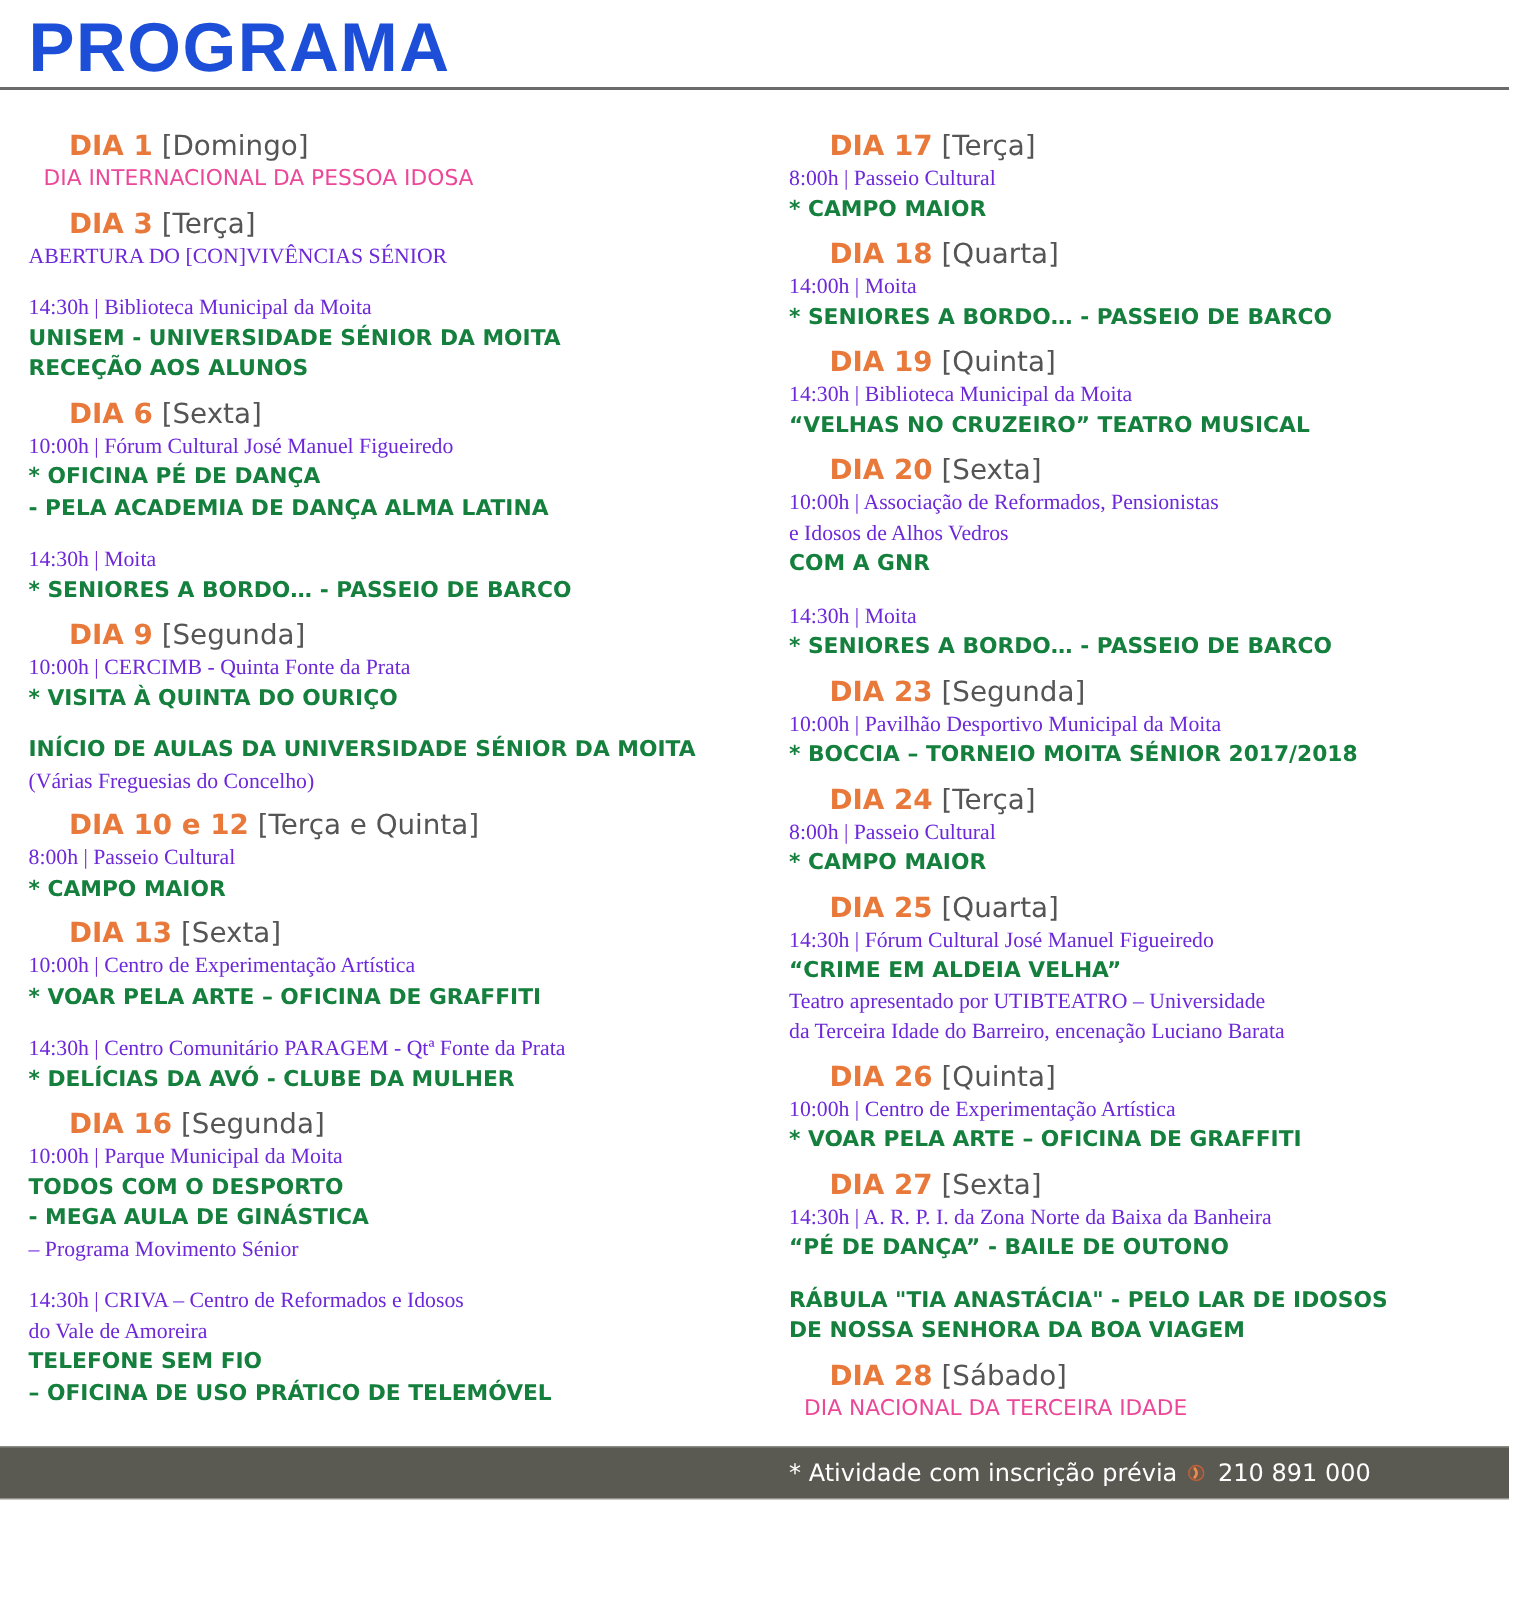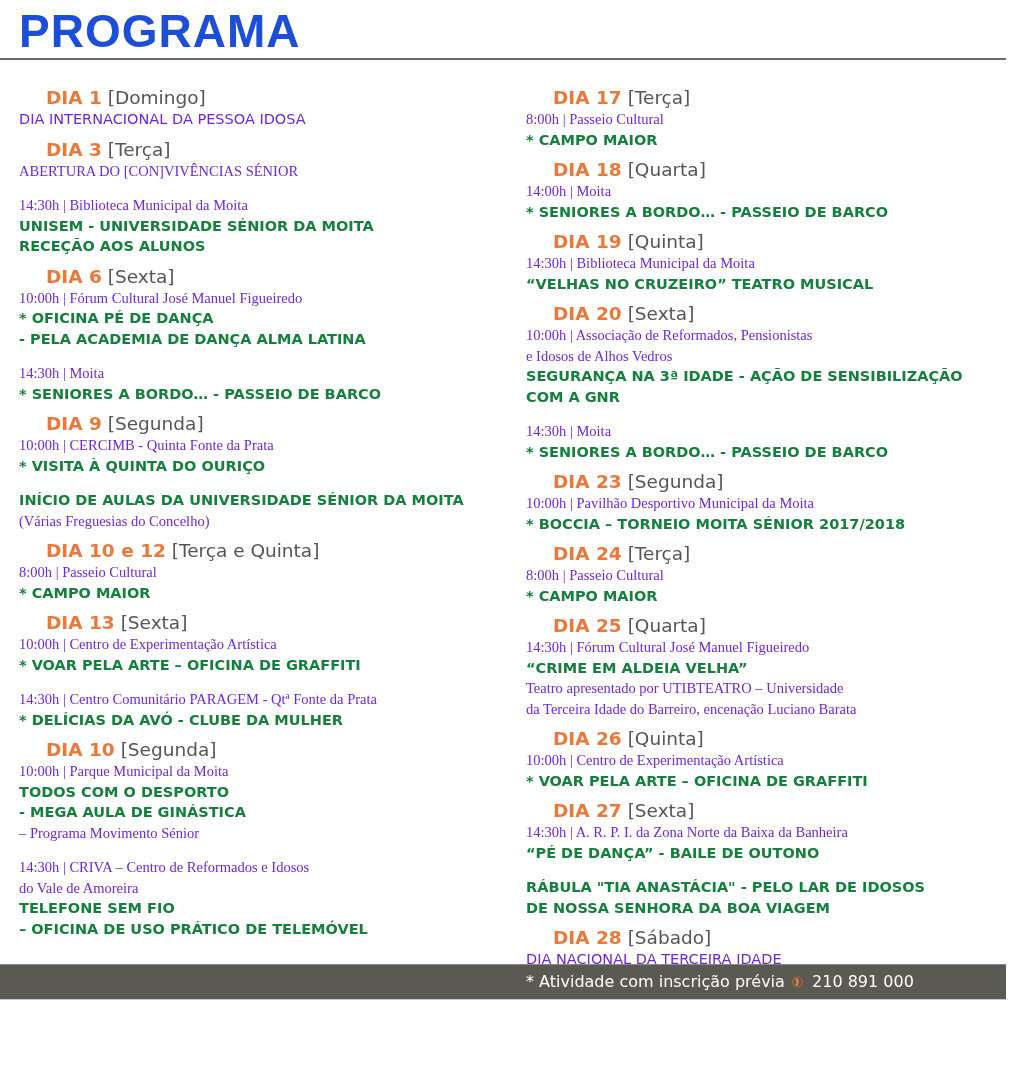--- a/index.html
+++ b/index.html
@@ -11,21 +11,21 @@
   .col { position: absolute; top: 86px; }
   .col.left { left: 19px; width: 490px; }
   .col.right { left: 526px; width: 490px; }
   .day { margin-bottom: 8px; }
   .day-head { font-size: 18.5px; line-height: 23px; white-space: nowrap; margin-left: 27px; }
   .day-num { color: #e8793a; font-weight: bold; }
   .day-name { color: #555555; }
   .line { font-size: 14.5px; line-height: 20.5px; white-space: nowrap; }
   .line.info { color: #6d28d9; font-family: Liberation Serif, serif; }
   .line.bold { color: #15803d; font-weight: bold; }
-  .line.plain { color: #6d28d9; }
+  .line.plain { color: #ec4899; margin-left: 10px; }
   .gap { height: 14px; }
   .footer { position: absolute; left: 0; top: 964px; width: 1006px; height: 34px;
             background: #5b5a52; border-top: 1px solid #8a8a84; border-bottom: 1px solid #c9c9c4; }
   .footer-text { position: absolute; left: 526px; top: 6px; color: #ffffff; font-size: 16px;
                  line-height: 22px; white-space: nowrap; }
   .phone-icon { display: inline-block; width: 11px; height: 14px; vertical-align: -2px;
                 margin: 0 4px 0 2px; }
 </style>
 </head>
 <body>
@@ -70,21 +70,21 @@
     </div>
     <div class="day">
       <div class="day-head"><span class="day-num">DIA 13</span> <span class="day-name">[Sexta]</span></div>
       <div class="line info">10:00h | Centro de Experimentação Artística</div>
       <div class="line bold">* VOAR PELA ARTE – OFICINA DE GRAFFITI</div>
       <div class="gap"></div>
       <div class="line info">14:30h | Centro Comunitário PARAGEM - Qtª Fonte da Prata</div>
       <div class="line bold">* DELÍCIAS DA AVÓ - CLUBE DA MULHER</div>
     </div>
     <div class="day">
-      <div class="day-head"><span class="day-num">DIA 10</span> <span class="day-name">[Segunda]</span></div>
+      <div class="day-head"><span class="day-num">DIA 16</span> <span class="day-name">[Segunda]</span></div>
       <div class="line info">10:00h | Parque Municipal da Moita</div>
       <div class="line bold">TODOS COM O DESPORTO</div>
       <div class="line bold">- MEGA AULA DE GINÁSTICA</div>
       <div class="line info">– Programa Movimento Sénior</div>
       <div class="gap"></div>
       <div class="line info">14:30h | CRIVA – Centro de Reformados e Idosos</div>
       <div class="line info">do Vale de Amoreira</div>
       <div class="line bold">TELEFONE SEM FIO</div>
       <div class="line bold">– OFICINA DE USO PRÁTICO DE TELEMÓVEL</div>
     </div>
@@ -102,21 +102,20 @@
     </div>
     <div class="day">
       <div class="day-head"><span class="day-num">DIA 19</span> <span class="day-name">[Quinta]</span></div>
       <div class="line info">14:30h | Biblioteca Municipal da Moita</div>
       <div class="line bold">“VELHAS NO CRUZEIRO” TEATRO MUSICAL</div>
     </div>
     <div class="day">
       <div class="day-head"><span class="day-num">DIA 20</span> <span class="day-name">[Sexta]</span></div>
       <div class="line info">10:00h | Associação de Reformados, Pensionistas</div>
       <div class="line info">e Idosos de Alhos Vedros</div>
-      <div class="line bold">SEGURANÇA NA 3ª IDADE - AÇÃO DE SENSIBILIZAÇÃO</div>
       <div class="line bold">COM A GNR</div>
       <div class="gap"></div>
       <div class="line info">14:30h | Moita</div>
       <div class="line bold">* SENIORES A BORDO… - PASSEIO DE BARCO</div>
     </div>
     <div class="day">
       <div class="day-head"><span class="day-num">DIA 23</span> <span class="day-name">[Segunda]</span></div>
       <div class="line info">10:00h | Pavilhão Desportivo Municipal da Moita</div>
       <div class="line bold">* BOCCIA – TORNEIO MOITA SÉNIOR 2017/2018</div>
     </div>

